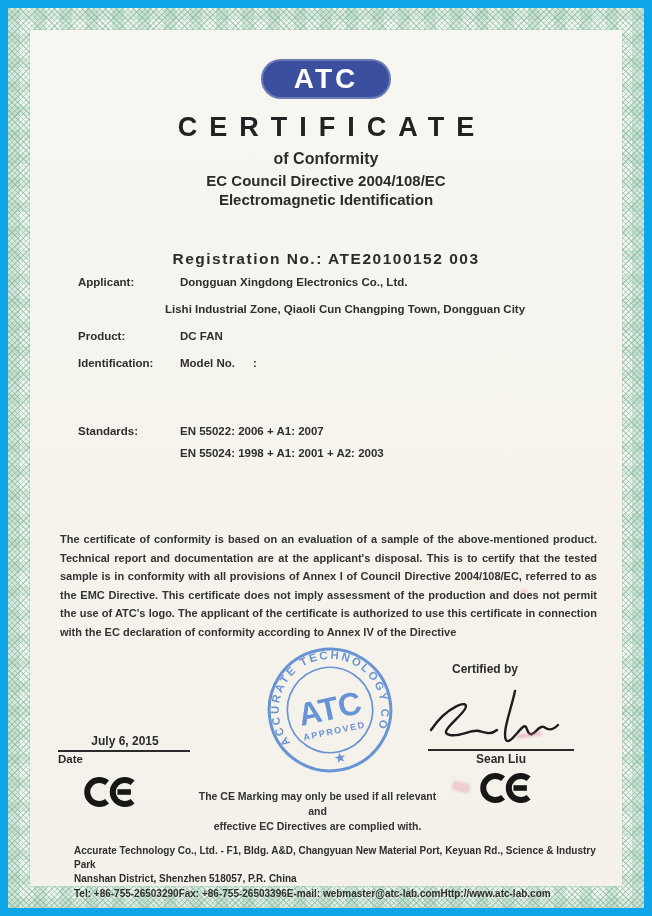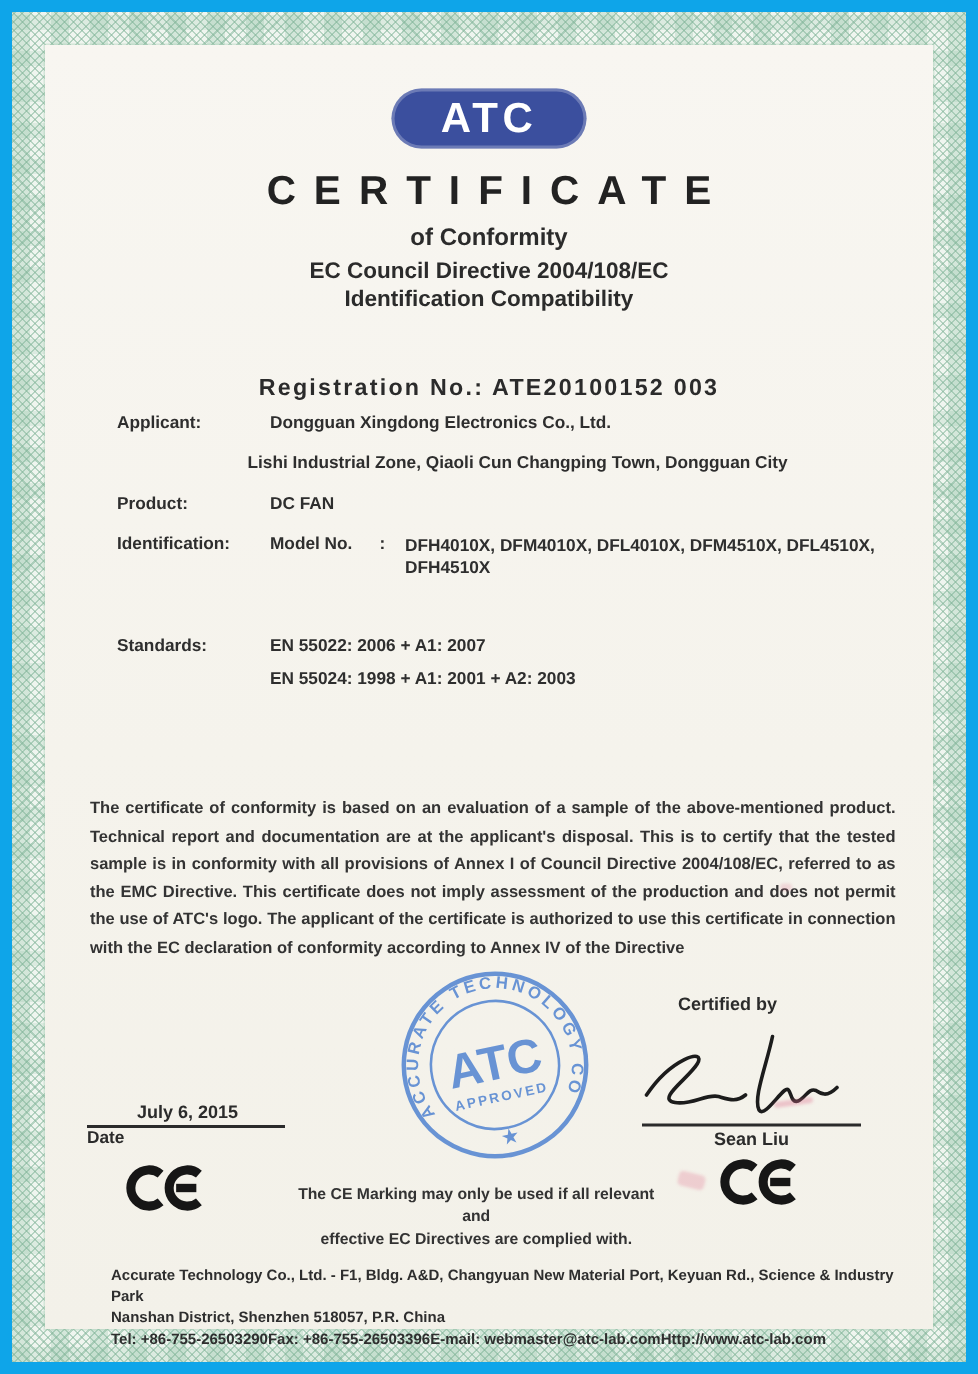--- a/index.html
+++ b/index.html
@@ -76,34 +76,33 @@
 <div class="page">
   <div class="border-band"></div>
   <div class="paper"></div>
 
   <div class="abs logo-pill">
     <span>ATC</span>
   </div>
   <div class="abs centered cert-title" style="letter-spacing:12px;">CERTIFICATE</div>
   <div class="abs centered cert-sub">of Conformity</div>
   <div class="abs centered dir1">EC Council Directive 2004/108/EC</div>
-  <div class="abs centered dir2">Identification Compatibility</div>
+  <div class="abs centered dir2">Electromagnetic Identification</div>
   <div class="abs centered regno">Registration No.: ATE20100152 003</div>
 
   <div class="lbl" style="top:276px;left:78px;">Applicant:</div>
   <div class="val" style="top:276px;left:180px;">Dongguan Xingdong Electronics Co., Ltd.</div>
   <div class="val" style="top:303px;left:165px;">Lishi Industrial Zone, Qiaoli Cun Changping Town, Dongguan City</div>
 
   <div class="lbl" style="top:330px;left:78px;">Product:</div>
   <div class="val" style="top:330px;left:180px;">DC FAN</div>
 
   <div class="lbl" style="top:357px;left:78px;">Identification:</div>
   <div class="val" style="top:357px;left:180px;">Model No.</div>
   <div class="val" style="top:357px;left:253px;">:</div>
-  <div class="val models" style="top:357px;left:270px;">DFH4010X, DFM4010X, DFL4010X, DFM4510X, DFL4510X, DFH4510X</div>
 
   <div class="lbl" style="top:425px;left:78px;">Standards:</div>
   <div class="val" style="top:425px;left:180px;">EN 55022: 2006 + A1: 2007</div>
   <div class="val" style="top:447px;left:180px;">EN 55024: 1998 + A1: 2001 + A2: 2003</div>
 
   <div class="abs body-par">The certificate of conformity is based on an evaluation of a sample of the above-mentioned product. Technical report and documentation are at the applicant's disposal. This is to certify that the tested sample is in conformity with all provisions of Annex I of Council Directive 2004/108/EC, referred to as the EMC Directive. This certificate does not imply assessment of the production and does not permit the use of ATC's logo. The applicant of the certificate is authorized to use this certificate in connection with the EC declaration of conformity according to Annex IV of the Directive</div>
 
   <svg class="abs stamp" viewBox="0 0 120 120">
     <circle cx="60" cy="60" r="57" fill="none" stroke="#4a7fd0" stroke-width="2.8"></circle>
     <circle cx="60" cy="60" r="40" fill="none" stroke="#4a7fd0" stroke-width="1.6"></circle>

